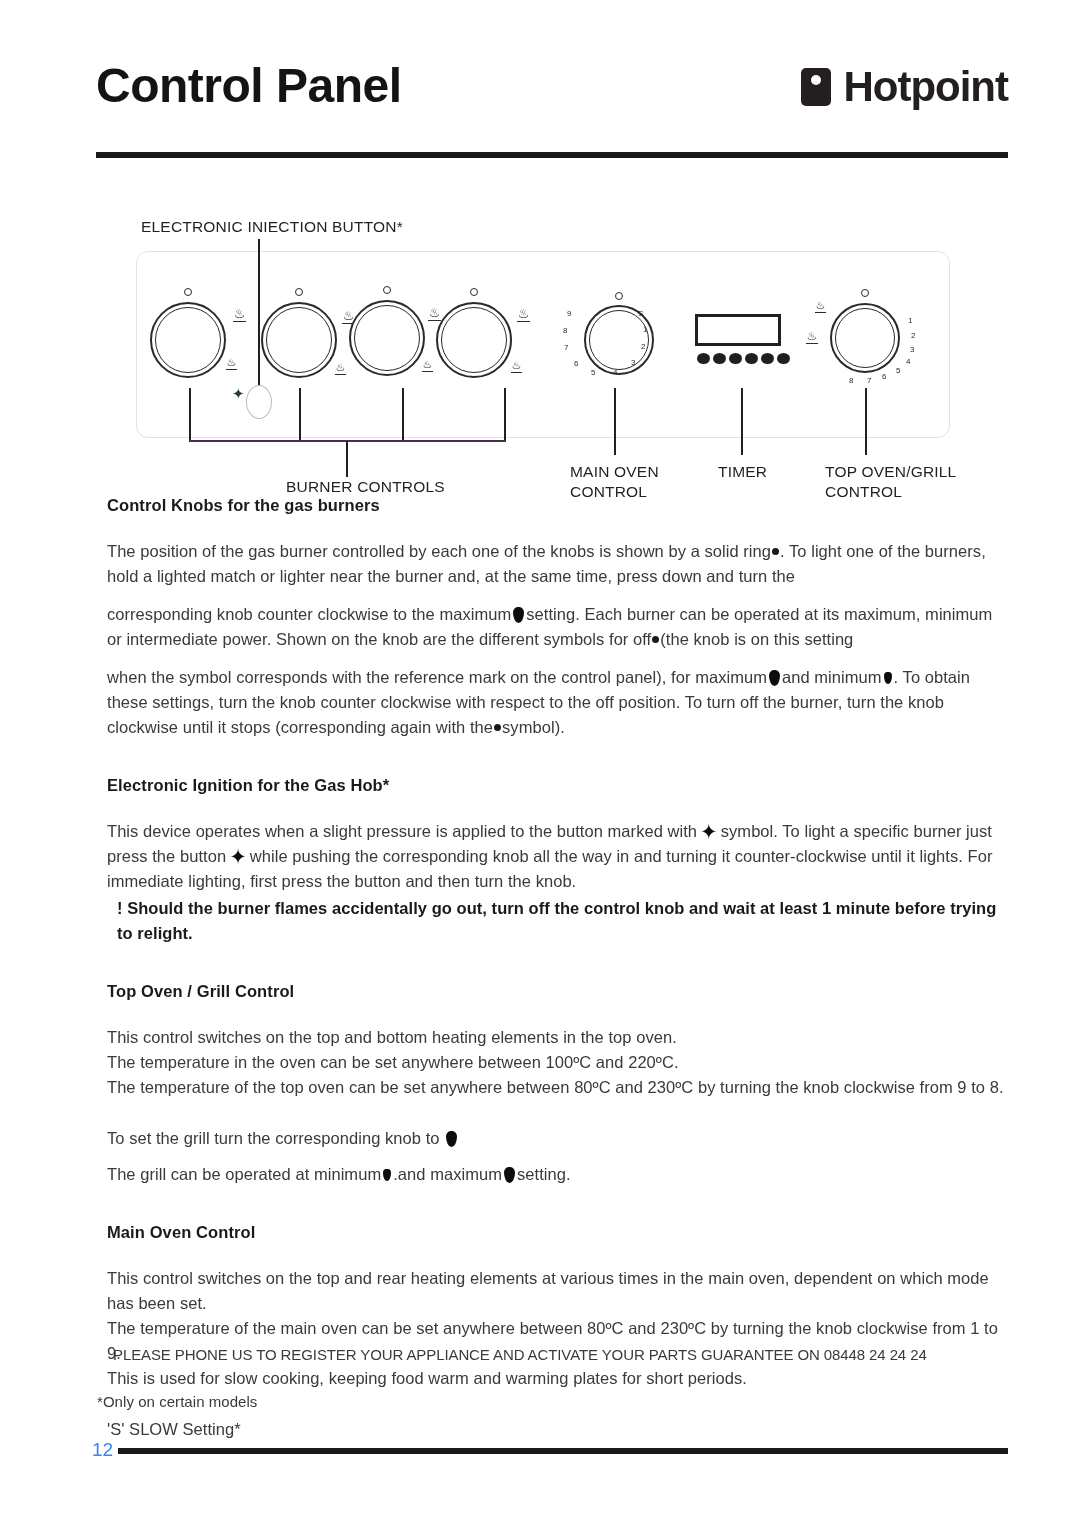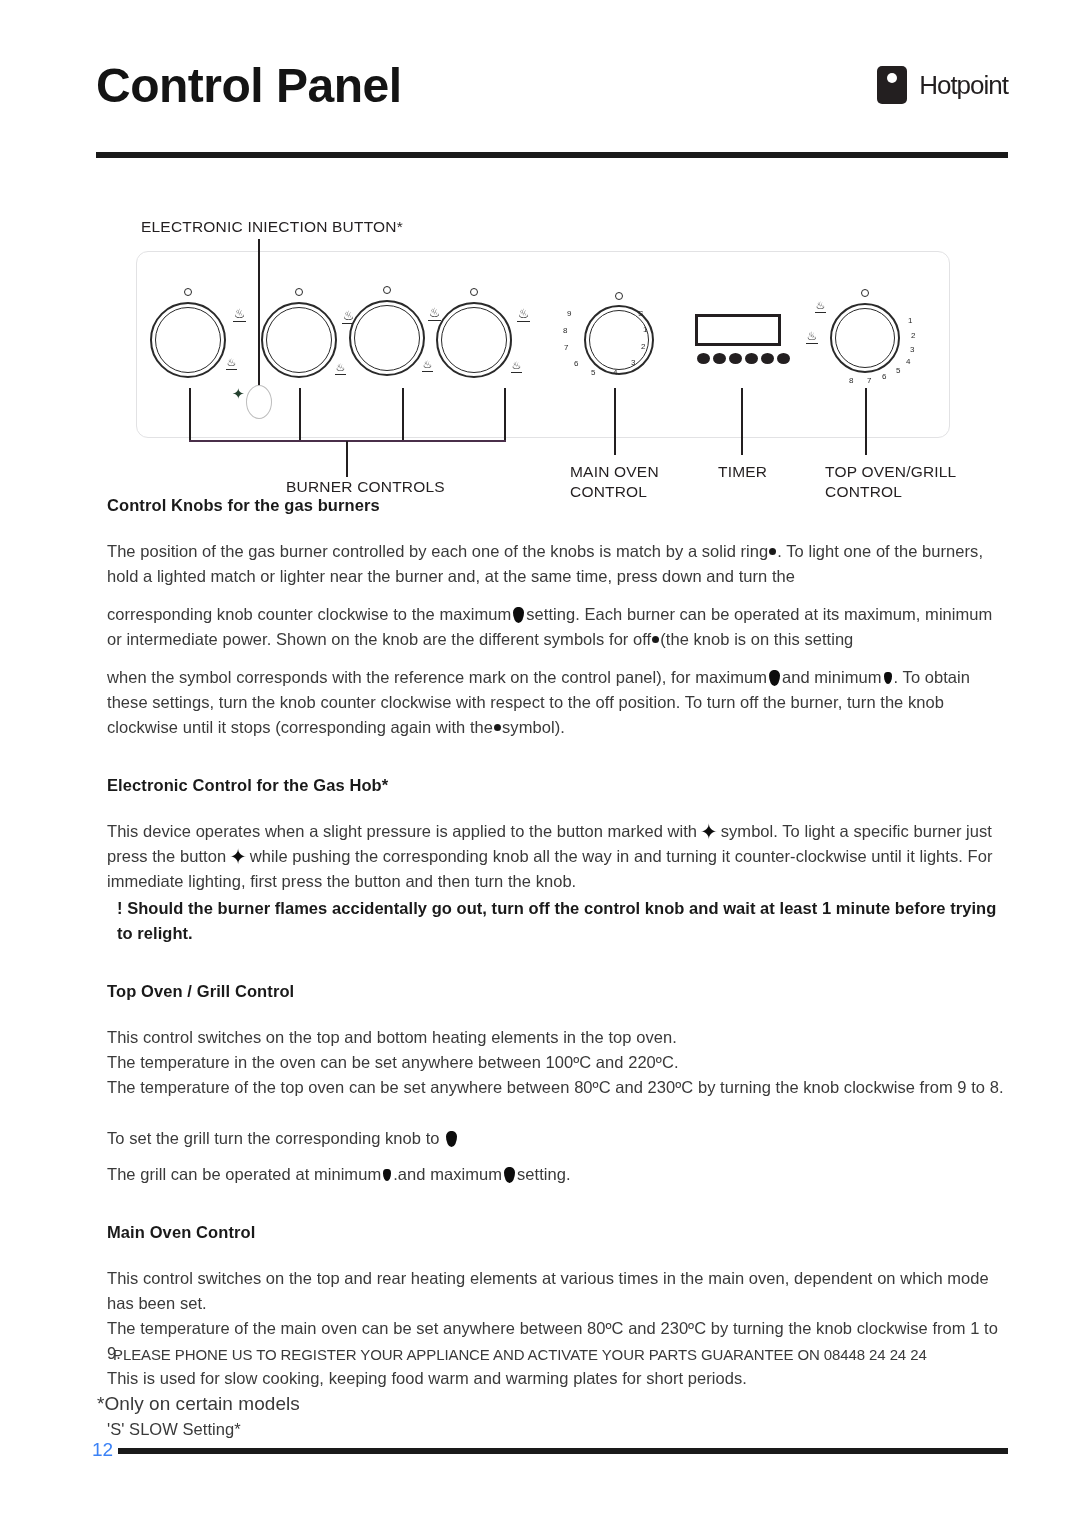--- a/index.html
+++ b/index.html
@@ -57,22 +57,22 @@
     position: absolute;
     left: 50%;
     top: 7px;
     transform: translateX(-50%);
     width: 10px;
     height: 10px;
     background: #ffffff;
     border-radius: 50%;
   }
   #brand-name {
-    font-size: 26px;
-    font-weight: normal;
+    font-size: 42px;
+    font-weight: bold;
     color: #231f20;
     letter-spacing: -1px;
     line-height: 1;
     text-align: right;
   }
   #header-rule {
     position: absolute;
     left: 96px;
     top: 152px;
     width: 912px;
@@ -302,21 +302,21 @@
     vertical-align: -2px;
     margin: 0 3px;
     color: #0d0d0d;
   }
 
   
   #footnote {
     position: absolute;
     left: 97px;
     top: 1393px;
-    font-size: 19px;
+    font-size: 15px;
     color: #3a3a3a;
     letter-spacing: 0.05px;
   }
   #register-line {
     position: absolute;
     left: 113px;
     top: 1346px;
     font-size: 15px;
     color: #3a3a3a;
     letter-spacing: -0.1px;
@@ -436,32 +436,32 @@
     <div class="lead-v" style="left:769px; top:178px; height:67px;"></div>
     <div class="diag-label" style="left:729px; top:252px;">TOP OVEN/GRILL</div>
     <div class="diag-label" style="left:729px; top:272px;">CONTROL</div>
   </div>
 
   <div id="content">
 
     <div class="sec-head ind" style="margin-bottom:24px;">Control Knobs for the gas burners</div>
 
     <div class="para ind">
-      <span>The position of the gas burner controlled by each one of the knobs is match by a solid ring</span><span class="i-dot"></span><span>. To light one of the burners, hold a lighted match or lighter near the burner and, at the same time, press down and turn the</span>
+      <span>The position of the gas burner controlled by each one of the knobs is shown by a solid ring</span><span class="i-dot"></span><span>. To light one of the burners, hold a lighted match or lighter near the burner and, at the same time, press down and turn the</span>
     </div>
 
     <div class="para ind" style="margin-top:13px;">
       <span>corresponding knob counter clockwise to the maximum</span><span class="i-flame"></span><span>setting. Each burner can be operated at its maximum, minimum or intermediate power. Shown on the knob are the different symbols for off</span><span class="i-dot"></span><span>(the knob is on this setting</span>
     </div>
 
     <div class="para ind" style="margin-top:13px;">
       <span>when the symbol corresponds with the reference mark on the control panel), for maximum</span><span class="i-flame"></span><span>and minimum</span><span class="i-flame sm"></span><span>. To obtain these settings, turn the knob counter clockwise with respect to the off position. To turn off the burner, turn the knob clockwise until it stops (corresponding again with the</span><span class="i-dot"></span><span>symbol).</span>
     </div>
 
-    <div class="sec-head ind" style="margin-top:36px; margin-bottom:24px;">Electronic Control for the Gas Hob*</div>
+    <div class="sec-head ind" style="margin-top:36px; margin-bottom:24px;">Electronic Ignition for the Gas Hob*</div>
 
     <div class="para ind">
       <span>This device operates when a slight pressure is applied to the button marked with</span><span class="i-spark">✦</span><span>symbol. To light a specific burner just press the button</span><span class="i-spark">✦</span><span>while pushing the corresponding knob all the way in and turning it counter-clockwise until it lights. For immediate lighting, first press the button and then turn the knob.</span>
     </div>
 
     <div class="para bold" style="padding-left:20px; margin-top:2px;">! Should the burner flames accidentally go out, turn off the control knob and wait at least 1 minute before trying to relight.</div>
 
     <div class="sec-head ind" style="margin-top:36px; margin-bottom:24px;">Top Oven / Grill Control</div>
 
     <div class="para ind">This control switches on the top and bottom heating elements in the top oven.</div>

